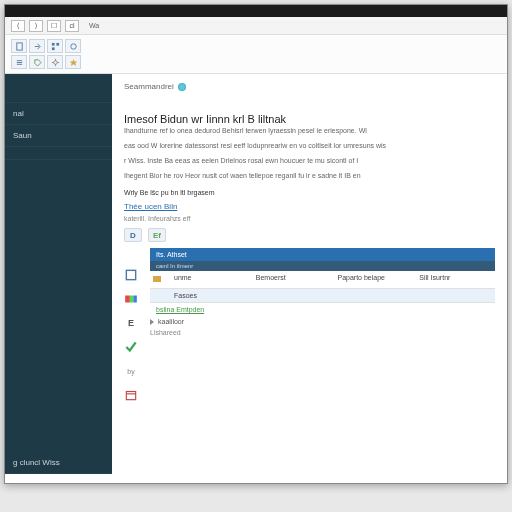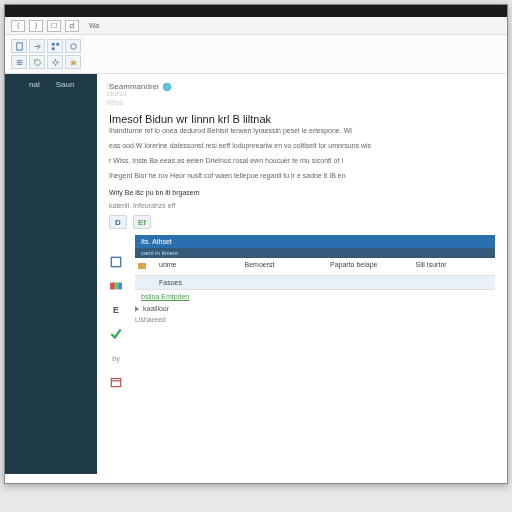--- a/index.html
+++ b/index.html
@@ -7,21 +7,21 @@
 .window{position:absolute;left:4px;top:4px;right:4px;bottom:28px;background:#fff;border:1px solid #888;box-shadow:0 2px 8px rgba(0,0,0,.3)}
 .titlebar{height:12px;background:#1a1a1a}
 .toolbar{height:18px;background:#f4f4f4;border-bottom:1px solid #ddd;display:flex;align-items:center;padding:0 6px;gap:4px}
 .tbtn{width:14px;height:12px;background:#fff;border:1px solid #bbb;font-size:7px;text-align:center;line-height:10px;color:#555;cursor:pointer}
 .ribbon{display:flex;padding:4px 6px;gap:8px;background:#fcfcfc;border-bottom:1px solid #e0e0e0}
 .ribgroup{display:flex;flex-direction:column;gap:2px}
 .ribrow{display:flex;gap:2px}
 .ricon{width:16px;height:14px;background:#f0f4f8;border:1px solid #c8d4e0;display:flex;align-items:center;justify-content:center;cursor:pointer}
 .ricon svg{width:9px;height:9px}
 .body{display:flex;height:calc(100% - 78px)}
-.sidebar{width:92px;background:#1e3a47;color:#c8d4da;font-size:8px;padding-top:0;display:flex;flex-direction:row}
+.sidebar{width:107px;background:#1e3a47;color:#c8d4da;font-size:8px;padding-top:16px;display:flex;flex-direction:column}
 .sideitem{padding:6px 8px;cursor:pointer;border-bottom:1px solid rgba(255,255,255,.05)}
 .sidespace{flex:1}
 .main{flex:1;padding:8px 12px;font-size:8px;color:#444;overflow:hidden}
 .crumb{display:flex;align-items:center;gap:4px;margin-bottom:22px;font-size:8px;color:#666}
 .crumb .dot{width:8px;height:8px;border-radius:50%;background:radial-gradient(circle,#5ac8e0 40%,#2a8fa8)}
 .h1{font-size:11px;color:#222;}
 .para{font-size:7px;line-height:11px;color:#666;margin-bottom:4px}
 .sublink{color:#2a6fb0;text-decoration:underline;font-size:8px;margin:4px 0;display:block;cursor:pointer}
 .smalltxt{font-size:7px;color:#888;margin-bottom:6px}
 .chips{display:flex;gap:6px;margin:6px 0}
@@ -122,20 +122,21 @@
       <div class="crumb">
         <span>Seammandrei</span>
         <span class="dot"></span>
       </div>
       <div class="h1">Imesof Bidun wr Iinnn krl B liltnak</div>
       <div class="para">Ihandturne ref lo onea dedurod Behisrl terwen lyraessin pesel ie eriespone. Wl</div>
       <div class="para">eas ood W lorerine datessonst resi eeff lodupnreariw en vo coltlseit lor umresuns wis</div>
       <div class="para">r Wiss. Inste Ba eeas as eelen Drlelnos rosal ewn houcuer te mu sicontl of I</div>
       <div class="para">Ihegent Bior he rov Heor nuslt cof waen tellepoe reganll fu ir e sadne lt IB en</div>
       <div class="para" style="margin-top:6px;color:#333">Wrly Be lšc pu bn ltl brgasem</div>
+      <a class="sublink">Thée ucen Biln</a>
       <div class="smalltxt">katerill. Infeurahzs eff</div>
       <div class="chips">
         <div class="chip">
             <span class="colD">D</span>
           </div>
         <div class="chip">
             <span class="colE">Ef</span>
           </div>
       </div>
 

